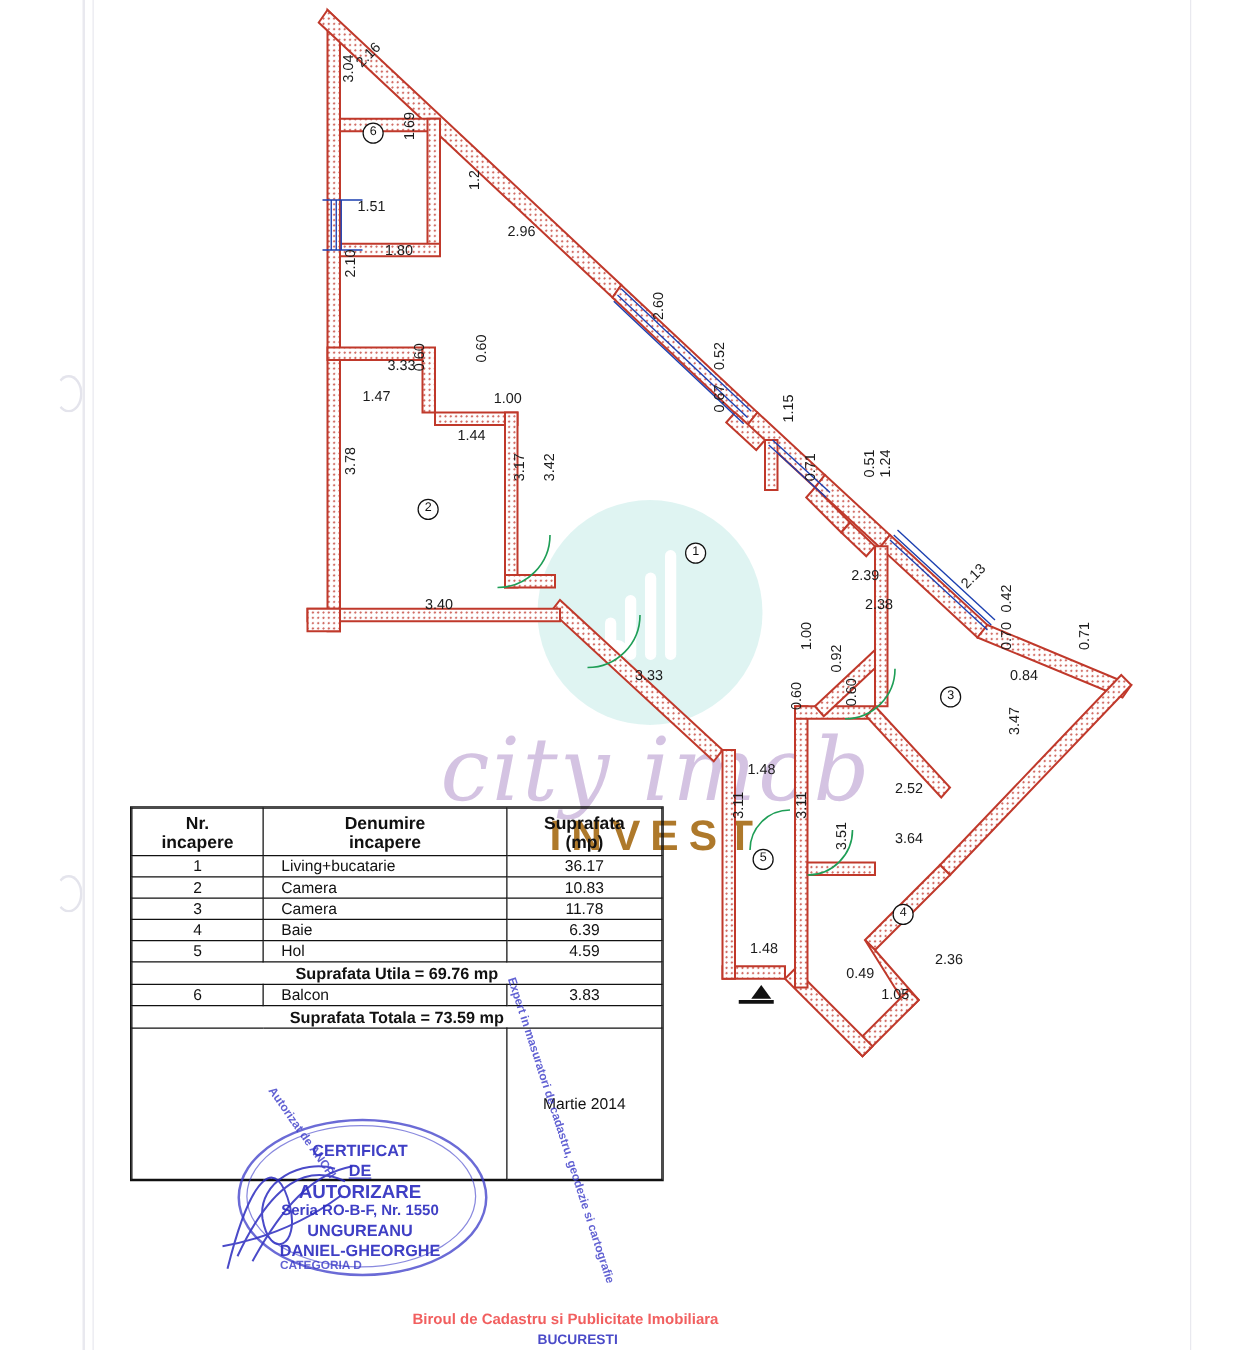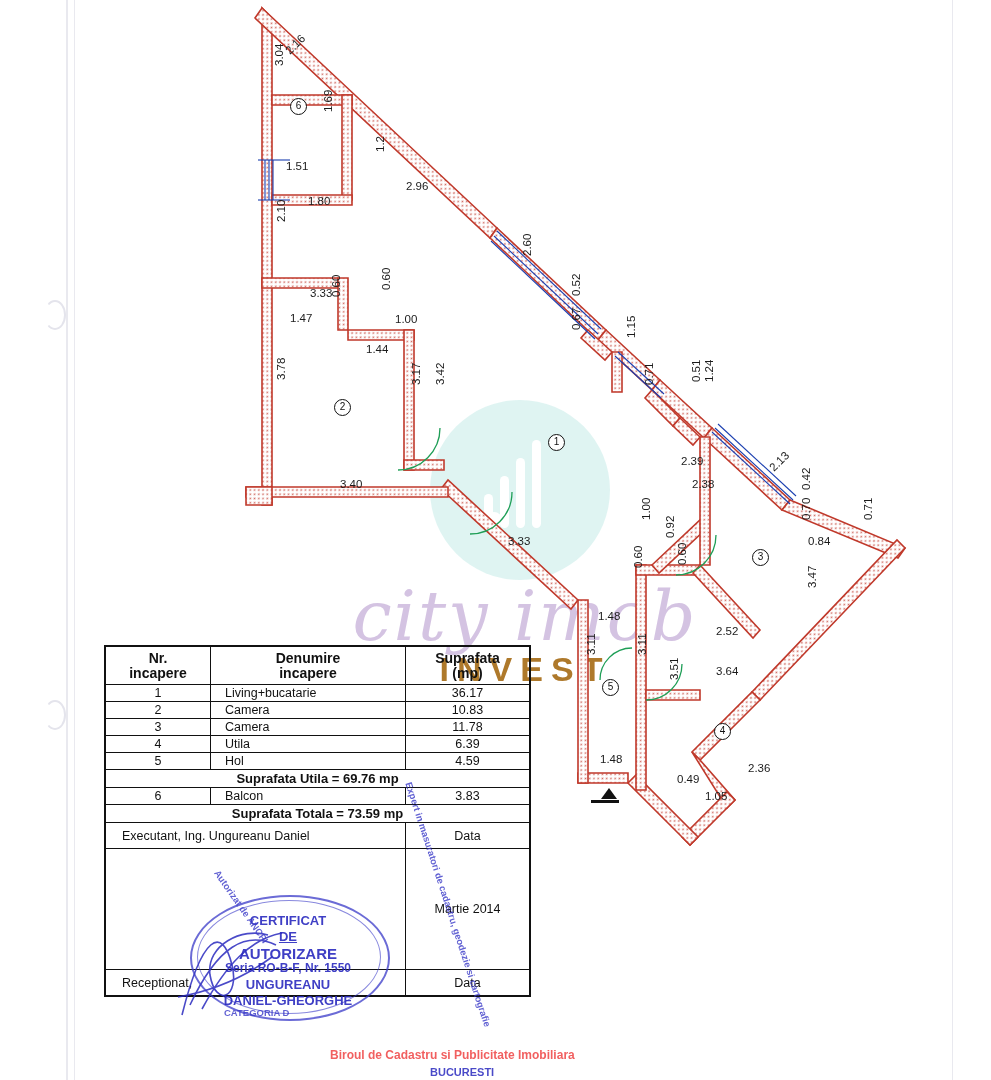--- a/index.html
+++ b/index.html
@@ -270,50 +270,42 @@
         <td class="l">Camera</td>
         <td class="c">10.83</td>
       </tr>
       <tr>
         <td class="c">3</td>
         <td class="l">Camera</td>
         <td class="c">11.78</td>
       </tr>
       <tr>
         <td class="c">4</td>
-        <td class="l">Utila</td>
+        <td class="l">Baie</td>
         <td class="c">6.39</td>
       </tr>
       <tr>
         <td class="c">5</td>
         <td class="l">Hol</td>
         <td class="c">4.59</td>
       </tr>
       <tr>
         <td class="sum" colspan="3">Suprafata Utila = 69.76 mp</td>
       </tr>
       <tr>
         <td class="c">6</td>
         <td class="l">Balcon</td>
         <td class="c">3.83</td>
       </tr>
       <tr>
         <td class="sum" colspan="3">Suprafata Totala = 73.59 mp</td>
       </tr>
-      <tr class="tall">
-        <td class="small" colspan="2" style="padding-left:16px;">Executant, Ing. Ungureanu Daniel</td>
-        <td class="c">Data</td>
-      </tr>
       <tr class="sig-row">
         <td colspan="2"></td>
         <td class="c" style="vertical-align:middle;">Martie  2014</td>
-      </tr>
-      <tr class="tall">
-        <td class="small" colspan="2" style="padding-left:16px;">Receptionat,</td>
-        <td class="c">Data</td>
       </tr>
     </tbody>
       </table>
   </div>
 
   <svg id="sig-scribble" viewBox="0 0 230 120">
     <g stroke="#2b2bbf" stroke-width="1.6" fill="none" opacity=".85">
       <path d="M10,110 C30,30 50,20 60,60 C68,92 44,104 38,70 C34,40 70,22 96,30"></path>
       <path d="M18,100 C46,40 74,26 104,40"></path>
       <path d="M30,104 C54,60 78,34 110,28"></path>

